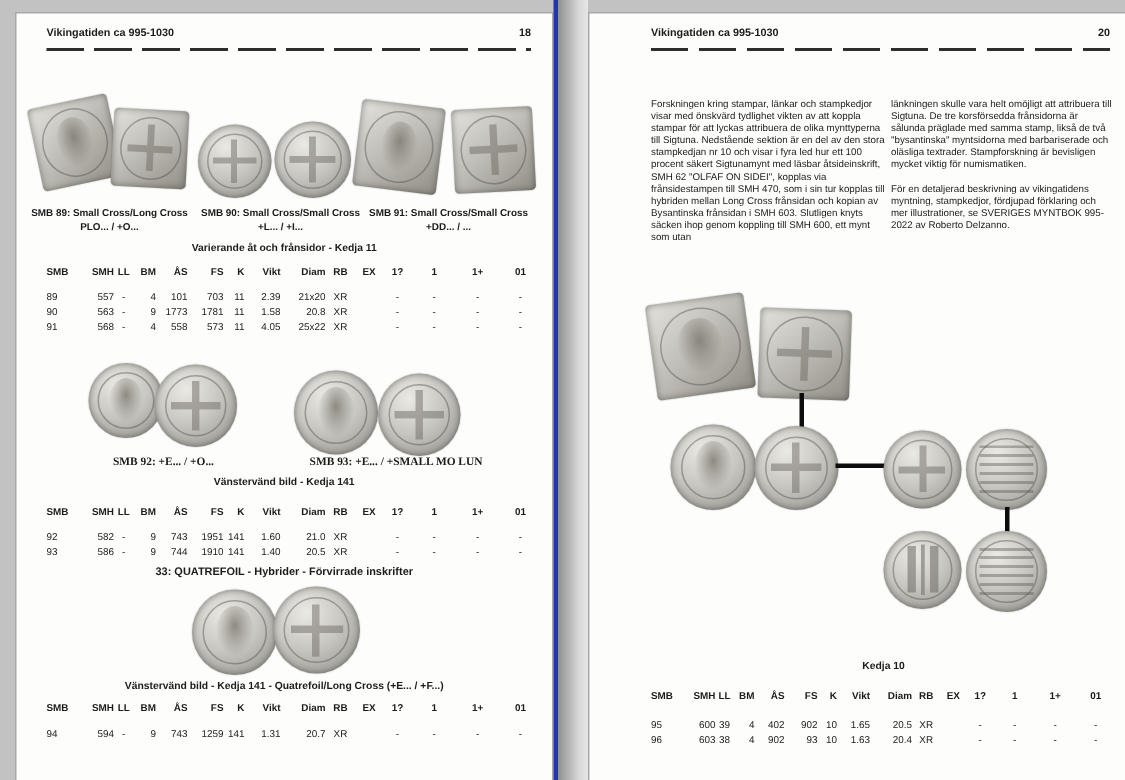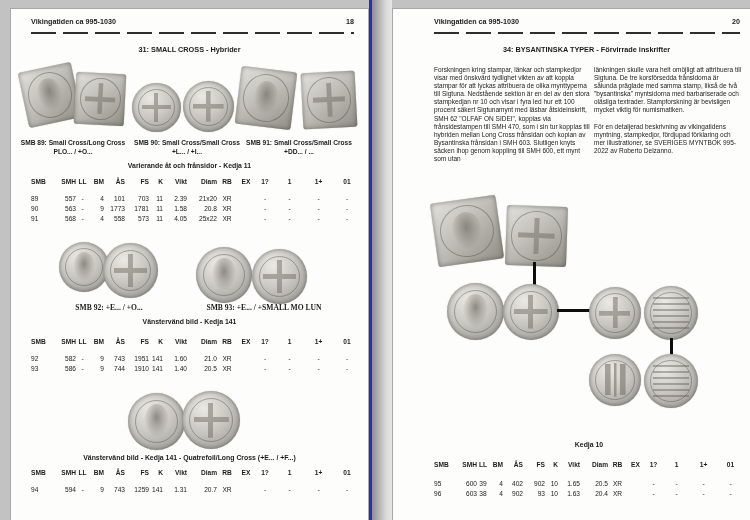--- a/index.html
+++ b/index.html
@@ -93,21 +93,20 @@
 </head>
 <body>
 
 <div class="page" id="left-page">
   <div class="pg-header">
     <span>Vikingatiden ca 995-1030</span>
     <span>18</span>
   </div>
   <div class="rule"></div>
 
-  <div class="sec-title" style="top:36px;">31: SMALL CROSS - Hybrider</div>
 
   <div class="coin sq portrait" style="left:12px;top:58px;width:54px;height:56px;transform:rotate(-12deg);"></div>
   <div class="coin sq cross" style="left:64px;top:64px;width:50px;height:52px;transform:rotate(3deg);"></div>
   <div class="coin round cross" style="left:121px;top:74px;width:49px;height:49px;"></div>
   <div class="coin round cross" style="left:172px;top:72px;width:51px;height:51px;"></div>
   <div class="coin sq portrait" style="left:227px;top:60px;width:56px;height:58px;transform:rotate(7deg);"></div>
   <div class="coin sq cross" style="left:291px;top:63px;width:54px;height:56px;transform:rotate(-3deg);"></div>
 
   <div class="cap" style="left:6px;top:129px;width:112px;">
     <div>SMB 89: Small Cross/Long Cross</div>
@@ -253,20 +252,21 @@
         <span class="tc">20.5</span>
         <span class="tc">XR</span>
         <span class="tc"></span>
         <span class="tc">-</span>
         <span class="tc">-</span>
         <span class="tc">-</span>
         <span class="tc">-</span>
       </div>
     </div>
 
+  <div class="sec-title" style="top:367px;">33: QUATREFOIL - Hybrider - Förvirrade inskrifter</div>
 
   <div class="coin round portrait" style="left:117px;top:384px;width:57px;height:57px;"></div>
   <div class="coin round cross" style="left:171px;top:382px;width:58px;height:58px;"></div>
 
   <div class="subtitle" style="top:444px;">Vänstervänd bild - Kedja 141 - Quatrefoil/Long Cross (+E... / +F...)</div>
 
   <div class="dtable t-left" style="top:458px;">
       <div class="trow thead-row">
         <span class="tc">SMB</span>
         <span class="tc">SMH</span>
@@ -307,21 +307,20 @@
 <div id="spine-divider"></div>
 <div id="page-gap"></div>
 
 <div class="page" id="right-page">
   <div class="pg-header">
     <span>Vikingatiden ca 995-1030</span>
     <span>20</span>
   </div>
   <div class="rule"></div>
 
-  <div class="sec-title" style="top:36px;left:30px;right:0;">34: BYSANTINSKA TYPER - Förvirrade inskrifter</div>
 
   <div class="body-col" style="left:41px;top:57px;width:156px;">
     <p>Forskningen kring stampar, länkar och stampkedjor visar med önskvärd tydlighet vikten av att koppla stampar för att lyckas attribuera de olika mynttyperna till Sigtuna. Nedstående sektion är en del av den stora stampkedjan nr 10 och visar i fyra led hur ett 100 procent säkert Sigtunamynt med läsbar åtsideinskrift, SMH 62 "OLFAF ON SIDEI", kopplas via frånsidestampen till SMH 470, som i sin tur kopplas till hybriden mellan Long Cross frånsidan och kopian av Bysantinska frånsidan i SMH 603. Slutligen knyts säcken ihop genom koppling till SMH 600, ett mynt som utan</p>
   </div>
   <div class="body-col" style="left:201px;top:57px;width:148px;">
     <p>länkningen skulle vara helt omöjligt att attribuera till Sigtuna. De tre korsförsedda frånsidorna är sålunda präglade med samma stamp, likså de två "bysantinska" myntsidorna med barbariserade och oläsliga textrader. Stampforskning är bevisligen mycket viktig för numismatiken.</p>
     <p>För en detaljerad beskrivning av vikingatidens myntning, stampkedjor, fördjupad förklaring och mer illustrationer, se SVERIGES MYNTBOK 995-2022 av Roberto Delzanno.</p>
   </div>
 
   <div>

